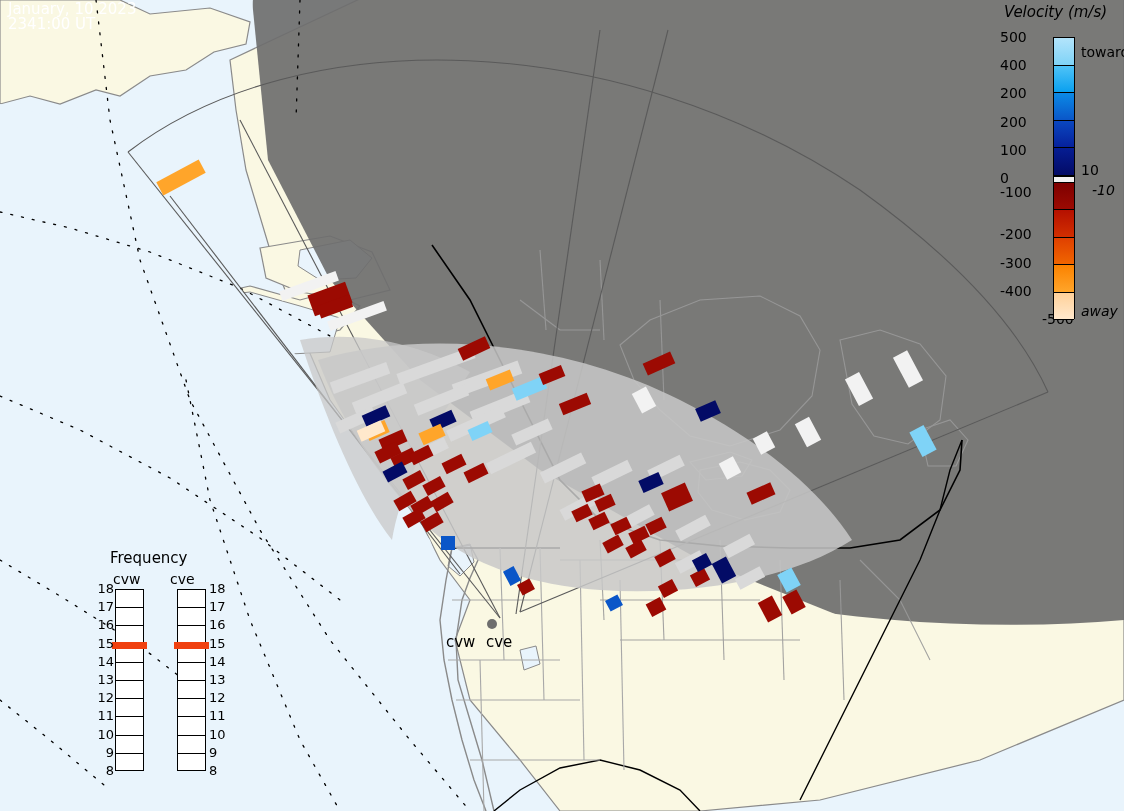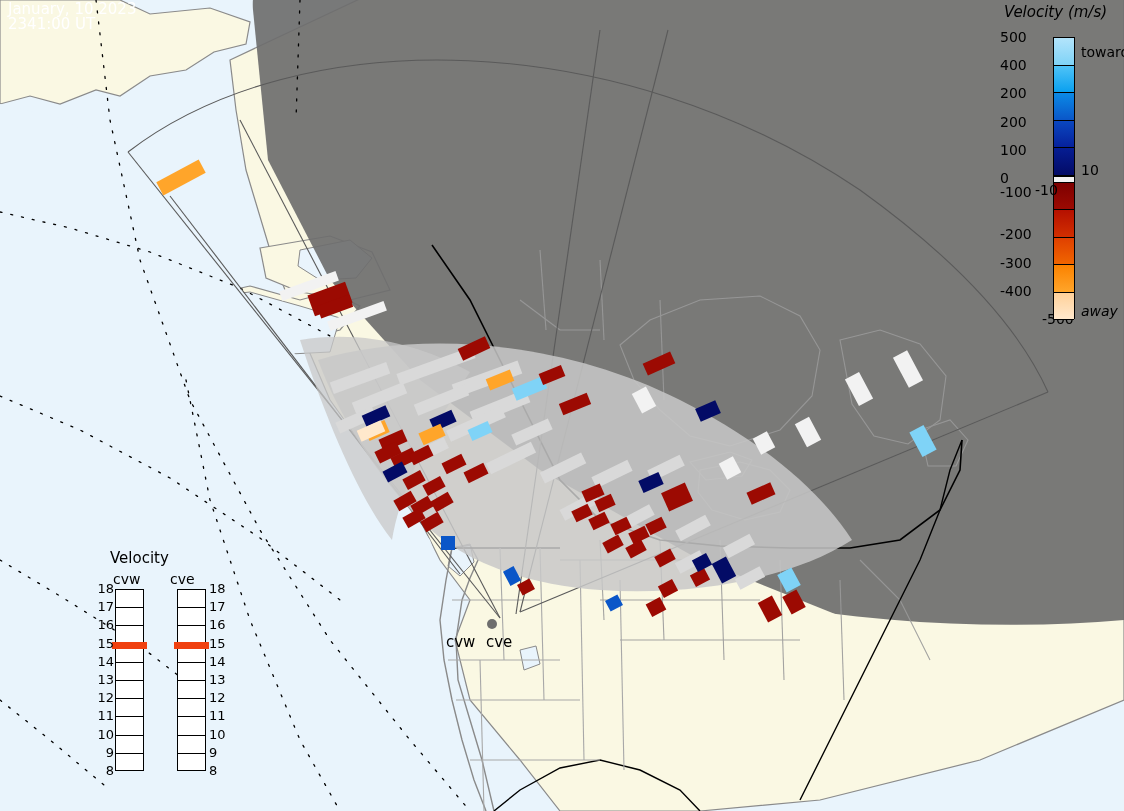--- a/index.html
+++ b/index.html
@@ -269,24 +269,24 @@
       <div style="position: absolute; left: 0px; right: 0px; top: 110px; height: 27.5px; background: linear-gradient(rgb(6, 29, 147), rgb(3, 11, 102)); border-bottom: 1px solid rgb(0, 0, 0); box-sizing: border-box;"></div>
       <div style="position: absolute; left: 0px; right: 0px; top: 137.5px; height: 7px; background: rgb(242, 242, 242); border-top: 1px solid rgb(0, 0, 0); border-bottom: 1px solid rgb(0, 0, 0); box-sizing: border-box;"></div>
       <div style="position: absolute; left: 0px; right: 0px; top: 144.5px; height: 27.5px; background: linear-gradient(rgb(126, 0, 0), rgb(156, 10, 2)); border-bottom: 1px solid rgb(0, 0, 0); box-sizing: border-box;"></div>
       <div style="position: absolute; left: 0px; right: 0px; top: 172px; height: 27.5px; background: linear-gradient(rgb(181, 16, 0), rgb(210, 47, 0)); border-bottom: 1px solid rgb(0, 0, 0); box-sizing: border-box;"></div>
       <div style="position: absolute; left: 0px; right: 0px; top: 199.5px; height: 27.5px; background: linear-gradient(rgb(224, 64, 0), rgb(240, 101, 0)); border-bottom: 1px solid rgb(0, 0, 0); box-sizing: border-box;"></div>
       <div style="position: absolute; left: 0px; right: 0px; top: 227px; height: 27.5px; background: linear-gradient(rgb(251, 130, 0), rgb(255, 165, 42)); border-bottom: 1px solid rgb(0, 0, 0); box-sizing: border-box;"></div>
       <div style="position: absolute; left: 0px; right: 0px; top: 254.5px; height: 27.5px; background: linear-gradient(rgb(255, 209, 154), rgb(255, 232, 204)); border-bottom: 1px solid rgb(0, 0, 0); box-sizing: border-box;"></div>
     </div>
   <div class="cbside" style="left:1081px;top:44px;">toward</div>
   <div class="cbside" style="left:1081px;top:162px;">10</div>
-  <div class="cbside" style="left:1035px;top:182px;">-10</div>
+  <div class="cbside" style="left:1092px;top:182px;font-style:italic;">-10</div>
   <div class="cbside" style="left:1081px;top:303px;font-style:italic;">away</div>
 
-  <div class="freqtitle" style="left:110px;top:549px;">Velocity</div>
+  <div class="freqtitle" style="left:110px;top:549px;">Frequency</div>
   <div class="freqsub" style="left:113px;top:571px;">cvw</div>
   <div class="freqsub" style="left:170px;top:571px;">cve</div>
 
   <div class="fbar" id="fbar0" style="left:115px;top:589px;width:29px;height:182px;">
       <div class="fseg" style="top: 17.2px;"></div>
       <div class="fseg" style="top: 35.4px;"></div>
       <div class="fseg" style="top: 53.6px;"></div>
       <div class="fseg" style="top: 71.8px;"></div>
       <div class="fseg" style="top: 90px;"></div>
       <div class="fseg" style="top: 108.2px;"></div>

